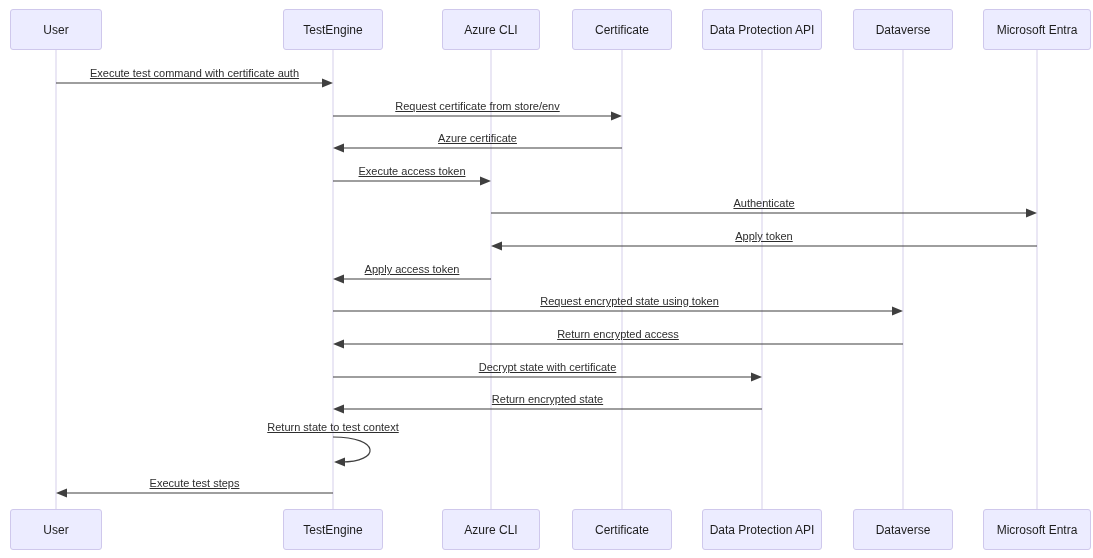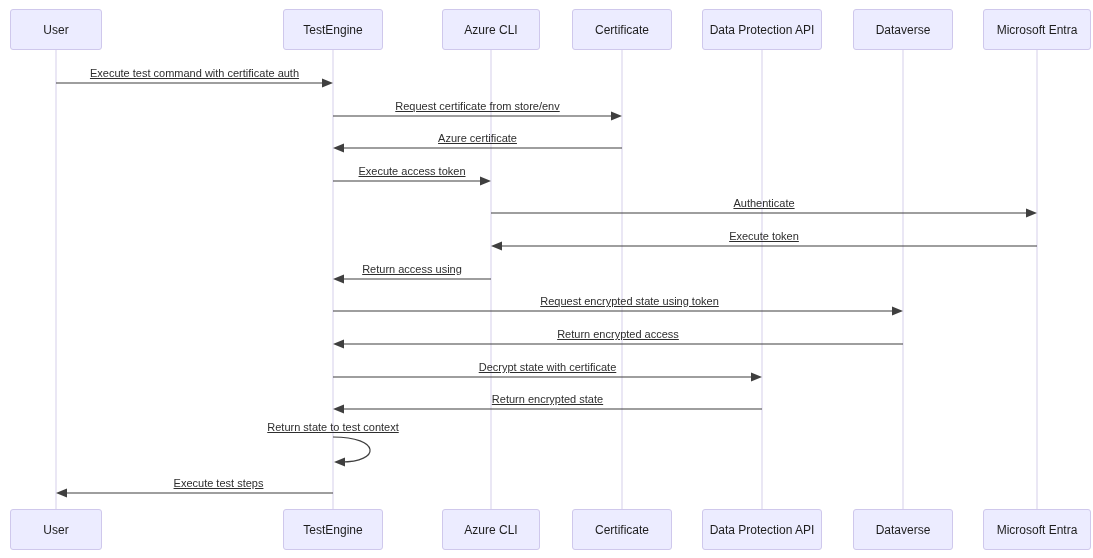--- a/index.html
+++ b/index.html
@@ -117,22 +117,22 @@
       <div class="actor-box" style="left: 983px; top: 509px; width: 108px; height: 41px;">
         <span>Microsoft Entra</span>
       </div>
     </div>
   <div>
       <div class="msg-label" style="left: 194.5px; top: 66px; color: rgb(46, 46, 46);">Execute test command with certificate auth</div>
       <div class="msg-label" style="left: 477.5px; top: 99px; color: rgb(46, 46, 46);">Request certificate from store/env</div>
       <div class="msg-label" style="left: 477.5px; top: 131px; color: rgb(46, 46, 46);">Azure certificate</div>
       <div class="msg-label" style="left: 412px; top: 164px; color: rgb(46, 46, 46);">Execute access token</div>
       <div class="msg-label" style="left: 764px; top: 196px; color: rgb(46, 46, 46);">Authenticate</div>
-      <div class="msg-label" style="left: 764px; top: 229px; color: rgb(46, 46, 46);">Execute token</div>
-      <div class="msg-label" style="left: 412px; top: 262px; color: rgb(46, 46, 46);">Return access using</div>
+      <div class="msg-label" style="left: 764px; top: 229px; color: rgb(46, 46, 46);">Apply token</div>
+      <div class="msg-label" style="left: 412px; top: 262px; color: rgb(46, 46, 46);">Apply access token</div>
       <div class="msg-label" style="left: 618px; top: 294px; color: rgb(46, 46, 46); padding-left: 23px;">Request encrypted state using token</div>
       <div class="msg-label" style="left: 618px; top: 327px; color: rgb(46, 46, 46);">Return encrypted access</div>
       <div class="msg-label" style="left: 547.5px; top: 360px; color: rgb(46, 46, 46);">Decrypt state with certificate</div>
       <div class="msg-label" style="left: 547.5px; top: 392px; color: rgb(46, 46, 46);">Return encrypted state</div>
       <div class="msg-label" style="left: 333px; top: 420px; color: rgb(46, 46, 46);">Return state to test context</div>
-      <div class="msg-label" style="left: 194.5px; top: 476px; color: rgb(46, 46, 46); margin-left: 24px;">Execute test steps</div>
+      <div class="msg-label" style="left: 194.5px; top: 476px; color: rgb(46, 46, 46);">Execute test steps</div>
     </div>
 </div>
 
 </body></html>

